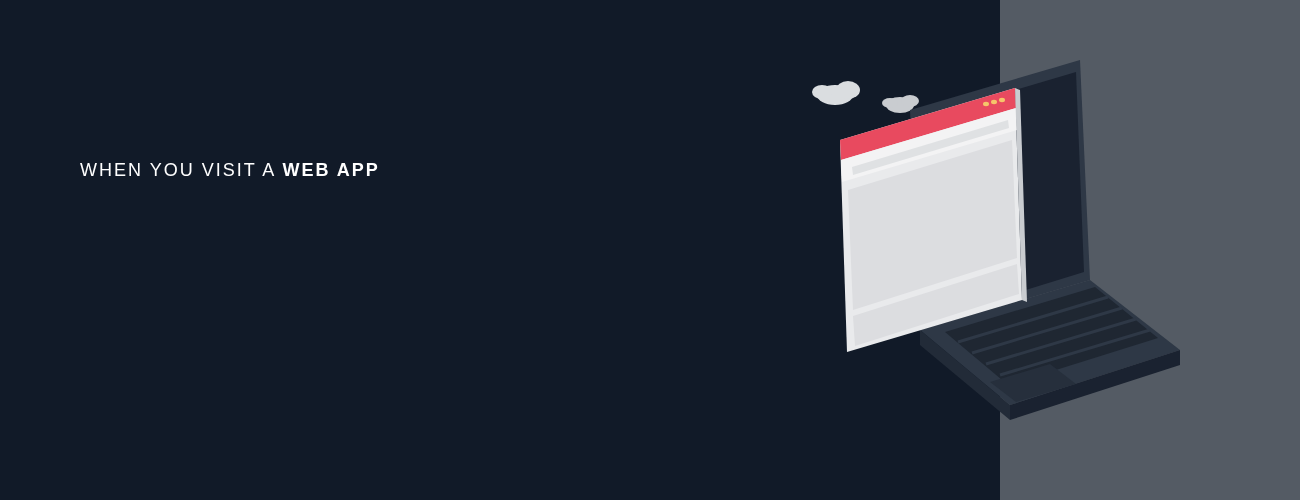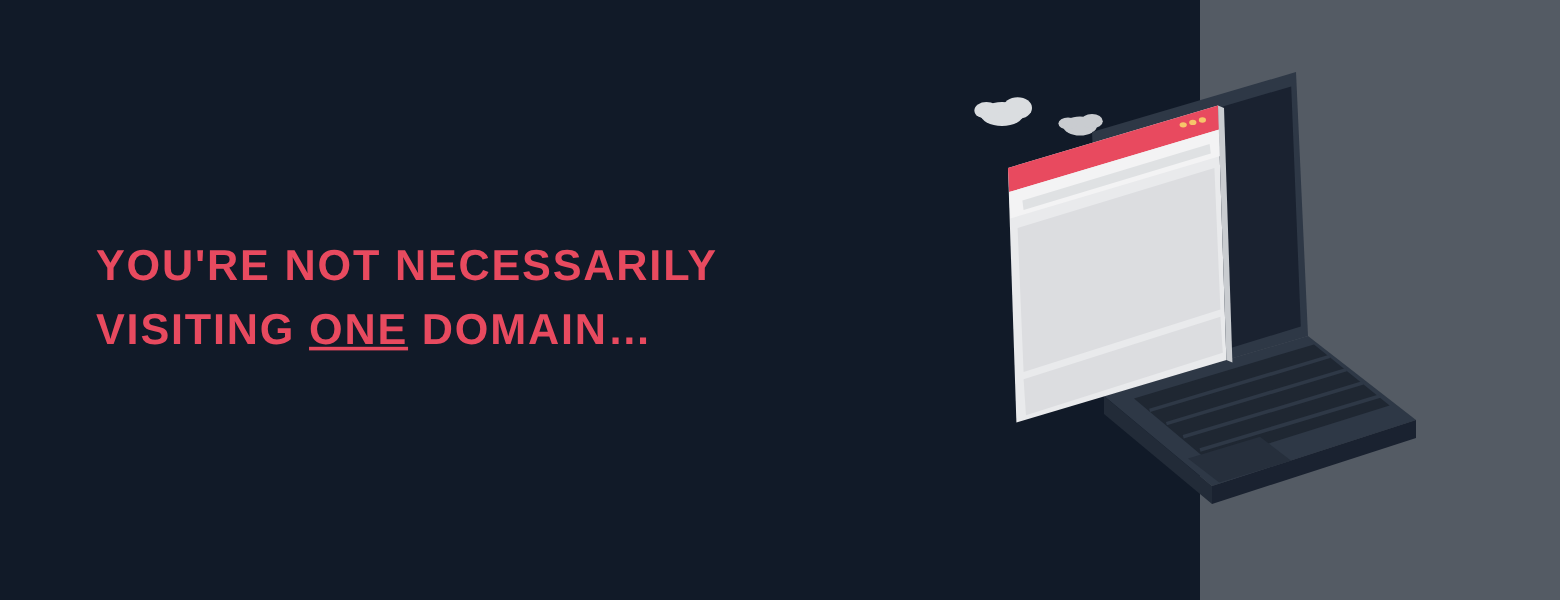--- a/index.html
+++ b/index.html
@@ -50,25 +50,22 @@
     width: 420px;
     height: 400px;
   }
   .illus svg { display: block; }
 </style>
 </head>
 <body>
 
 <div class="left">
   <div class="text-block">
-    <div class="headline">
-      <div>YOU'RE NOT NECESSARILY</div>
-      <div>
-        <span>VISITING </span><span class="underline">ONE</span><span> DOMAIN…</span>
-      </div>
+    <div class="intro">
+      <span>WHEN YOU VISIT A </span><span class="bold">WEB APP</span>
     </div>
   </div>
 
   <div class="illus">
     <svg width="420" height="400" viewBox="0 0 420 400">
 
       <g fill="#dadde0">
         <ellipse cx="55" cy="45" rx="18" ry="10"></ellipse>
         <ellipse cx="68" cy="40" rx="12" ry="9"></ellipse>
         <ellipse cx="42" cy="42" rx="10" ry="7"></ellipse>

